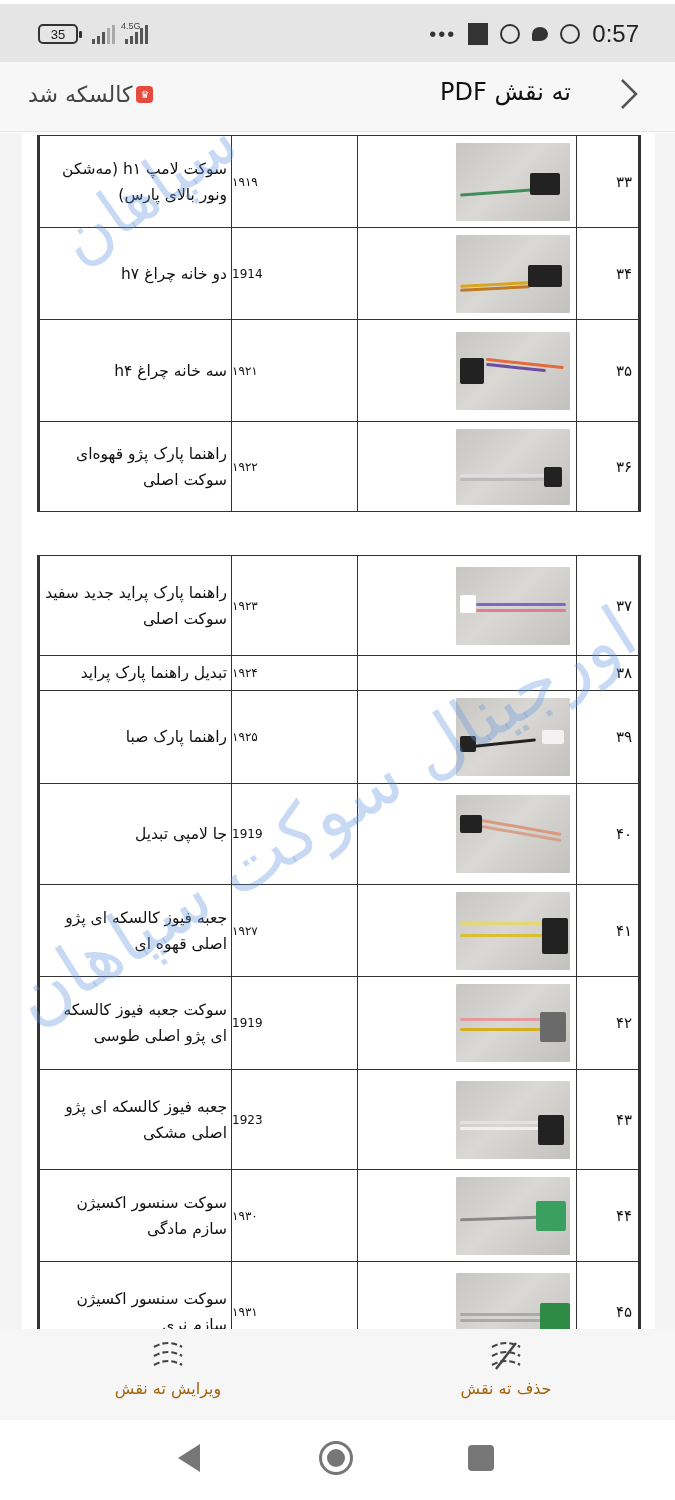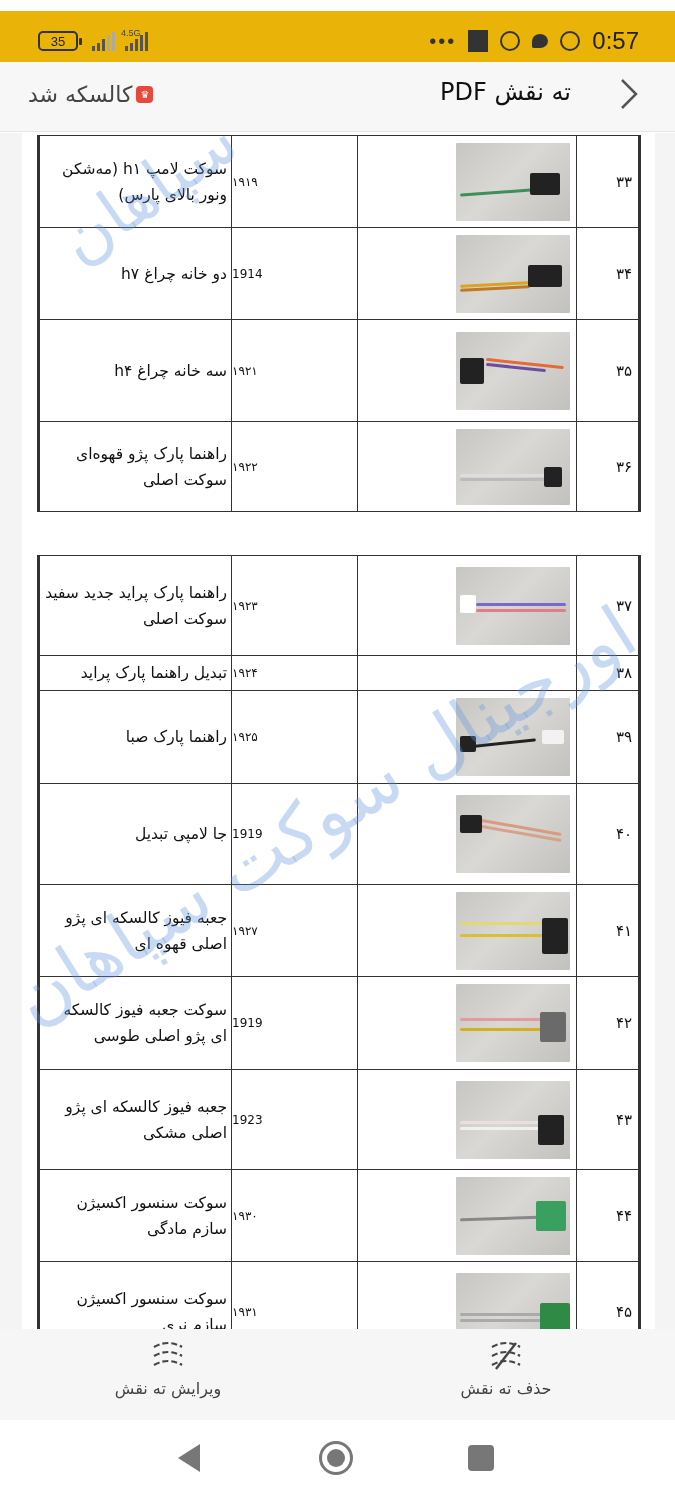--- a/index.html
+++ b/index.html
@@ -1,17 +1,17 @@
 <!DOCTYPE html>
 <html><head>
 <meta charset="utf-8">
 <style>
   * { box-sizing: border-box; margin: 0; padding: 0; }
   html, body { width: 675px; height: 1500px; overflow: hidden; background: #ffffff; font-family: "DejaVu Sans", sans-serif; }
-  .status-bar { position: absolute; top: 11px; left: 0; width: 675px; height: 62px; background: #eab308; color: #222; }
+  .status-bar { position: absolute; top: 4px; left: 0; width: 675px; height: 62px; background: #e5e5e5; color: #222; }
   .status-left { position: absolute; left: 38px; top: 20px; display: flex; align-items: center; gap: 6px; }
   .battery { width: 40px; height: 20px; border: 2px solid #333; border-radius: 5px; font-size: 13px; display: flex; align-items: center; justify-content: center; position: relative; font-family: "Liberation Sans", sans-serif; }
   .battery::after { content: ""; position: absolute; right: -6px; top: 5px; width: 3px; height: 7px; background: #333; border-radius: 1px; }
   .signal { display: flex; align-items: flex-end; gap: 2px; height: 20px; margin-left: 8px; }
   .signal i { display: block; width: 3px; background: #555; }
   .net-label { font-size: 9px; color: #444; position: relative; top: -8px; font-family: "Liberation Sans", sans-serif; }
   .status-right { position: absolute; right: 36px; top: 16px; display: flex; align-items: center; gap: 12px; font-size: 24px; font-family: "Liberation Sans", sans-serif; }
   .dots { font-size: 20px; letter-spacing: 2px; color: #333; }
   .sq { width: 20px; height: 22px; background: #333; }
   .circle-ico { width: 20px; height: 20px; border: 2.5px solid #333; border-radius: 50%; }
@@ -33,21 +33,21 @@
   td.num { width: 62px; text-align: right; padding-right: 6px; font-size: 15px; }
   td.img { width: 219px; padding: 6px 6px; }
   td.code { width: 126px; text-align: left; padding-right: 3px; font-size: 12px; }
   td.name { text-align: right; padding: 4px 4px; line-height: 26px; font-size: 15.5px; }
   .photo { width: 114px; margin-right: 0; margin-left: auto; border-radius: 1px; background: linear-gradient(135deg, #c8c6c3, #d9d8d5 45%, #c3c1bd); position: relative; overflow: hidden; }
   .wire { position: absolute; height: 3px; border-radius: 2px; }
   .plug { position: absolute; background: #222; border-radius: 2px; }
   .watermark { position: absolute; color: rgba(96,150,220,0.35); font-size: 66px; white-space: nowrap; pointer-events: none; font-family: "DejaVu Sans", sans-serif; direction: rtl; }
 
   .bottom-bar { position: absolute; top: 1329px; left: 0; width: 675px; height: 91px; background: #f6f6f6; }
-  .bb-item { position: absolute; top: 12px; width: 200px; text-align: center; color: #404040; font-size: 16px; direction: rtl; }
+  .bb-item { position: absolute; top: 12px; width: 200px; text-align: center; color: #a16207; font-size: 16px; direction: rtl; }
   .bb-icon { display: block; margin: 0 auto 8px; }
   .nav-bar { position: absolute; top: 1420px; left: 0; width: 675px; height: 80px; background: #fff; }
   .nav-back { position: absolute; left: 178px; top: 24px; width: 0; height: 0; border-top: 14px solid transparent; border-bottom: 14px solid transparent; border-right: 22px solid #777; }
   .nav-home { position: absolute; left: 319px; top: 21px; width: 34px; height: 34px; border: 3px solid #777; border-radius: 50%; }
   .nav-home::after { content: ""; position: absolute; left: 5px; top: 5px; width: 18px; height: 18px; background: #777; border-radius: 50%; }
   .nav-recents { position: absolute; left: 468px; top: 25px; width: 26px; height: 26px; background: #777; border-radius: 4px; }
 </style>
 </head>
 <body>
 

